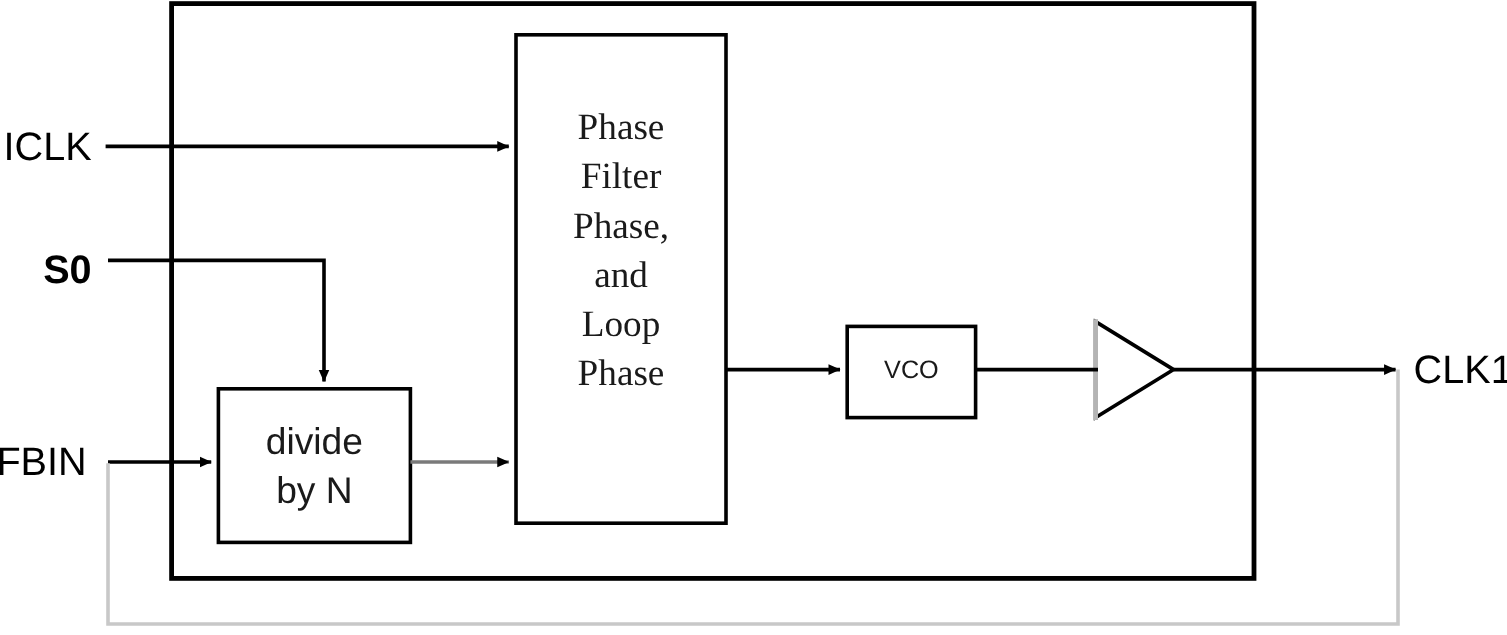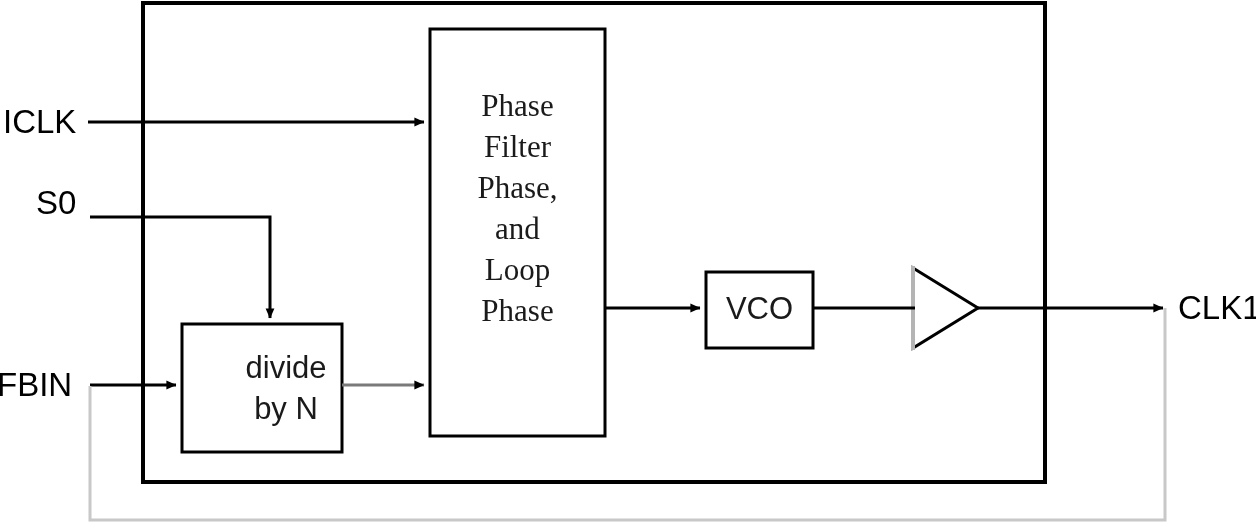--- a/index.html
+++ b/index.html
@@ -108,37 +108,37 @@
     <line class="wire" x1="813" y1="308" x2="915" y2="308"></line>
 
     <line class="wire" x1="978" y1="308" x2="1163" y2="308" marker-end="url(#arrowblack)"></line>
 
     <polyline class="wire-gray" points="1165,308 1165,520 90,520 90,386"></polyline>
 
   </svg>
 
   <div style="position:absolute; left:3px; top:103px; width:120px; line-height:38px;" class="io-label">ICLK</div>
 
-  <div style="position:absolute; left:36px; top:184px; width:120px; line-height:38px;" class="io-label">S0</div>
+  <div style="position:absolute; left:36px; top:206px; width:120px; line-height:38px;font-weight:bold;" class="io-label">S0</div>
 
   <div style="position:absolute; left:-3px; top:366px; width:130px; line-height:38px;" class="io-label">FBIN</div>
 
   <div style="position:absolute; left:1178px; top:289px; width:110px; line-height:38px;" class="io-label">CLK1</div>
 
   <div style="position:absolute; left:430px; top:85px; width:175px; text-align:center; line-height:41px; font-size:31px; color:#1a1a1a;font-family:Liberation Serif, serif;">
     <div>Phase</div>
     <div>Filter</div>
     <div>Phase,</div>
     <div>and</div>
     <div>Loop</div>
     <div>Phase</div>
   </div>
 
-  <div style="position:absolute; left:182px; top:347px; width:160px; text-align:center; line-height:41px; font-size:31px; color:#1a1a1a;margin-left:24px;">
+  <div style="position:absolute; left:182px; top:347px; width:160px; text-align:center; line-height:41px; font-size:31px; color:#1a1a1a;">
     <div>divide</div>
     <div>by N</div>
   </div>
 
-  <div style="position:absolute; left:706px; top:290px; width:107px; text-align:center; line-height:38px; font-size:31px; color:#1a1a1a;">
+  <div style="position:absolute; left:706px; top:290px; width:107px; text-align:center; line-height:38px; font-size:21px; color:#1a1a1a;">
     <div>VCO</div>
   </div>
 
 </div>
 
 </body></html>

